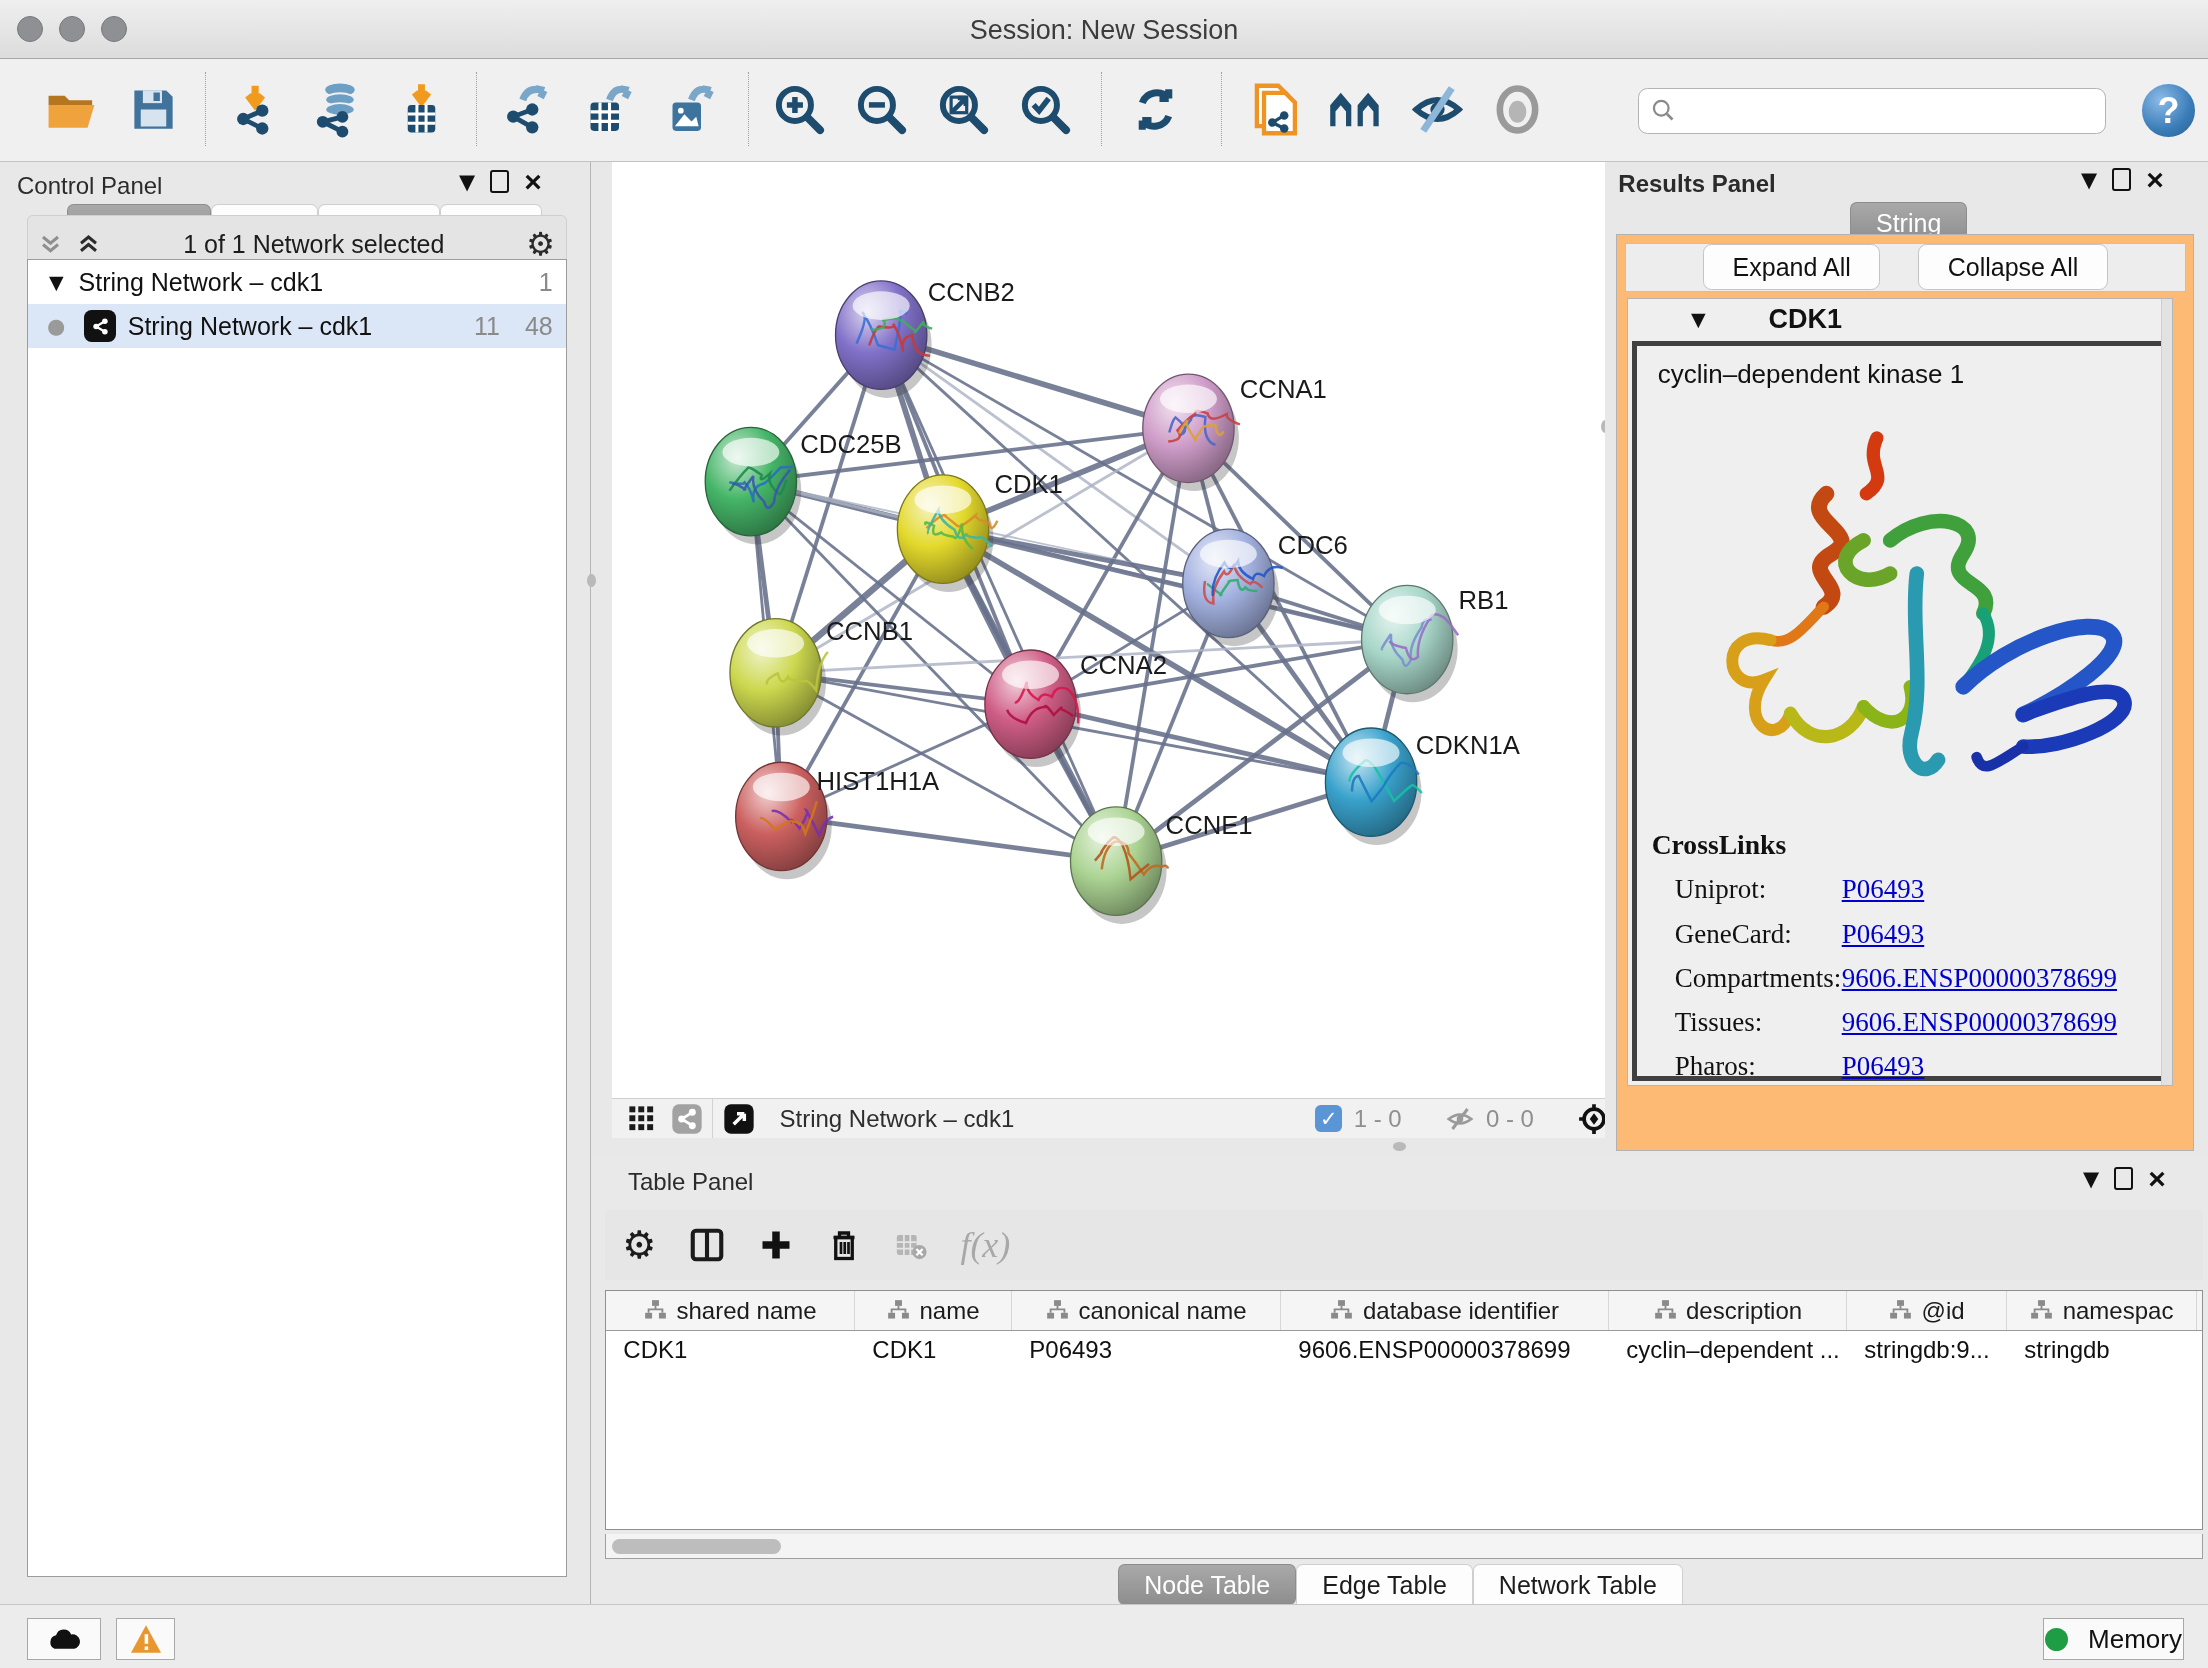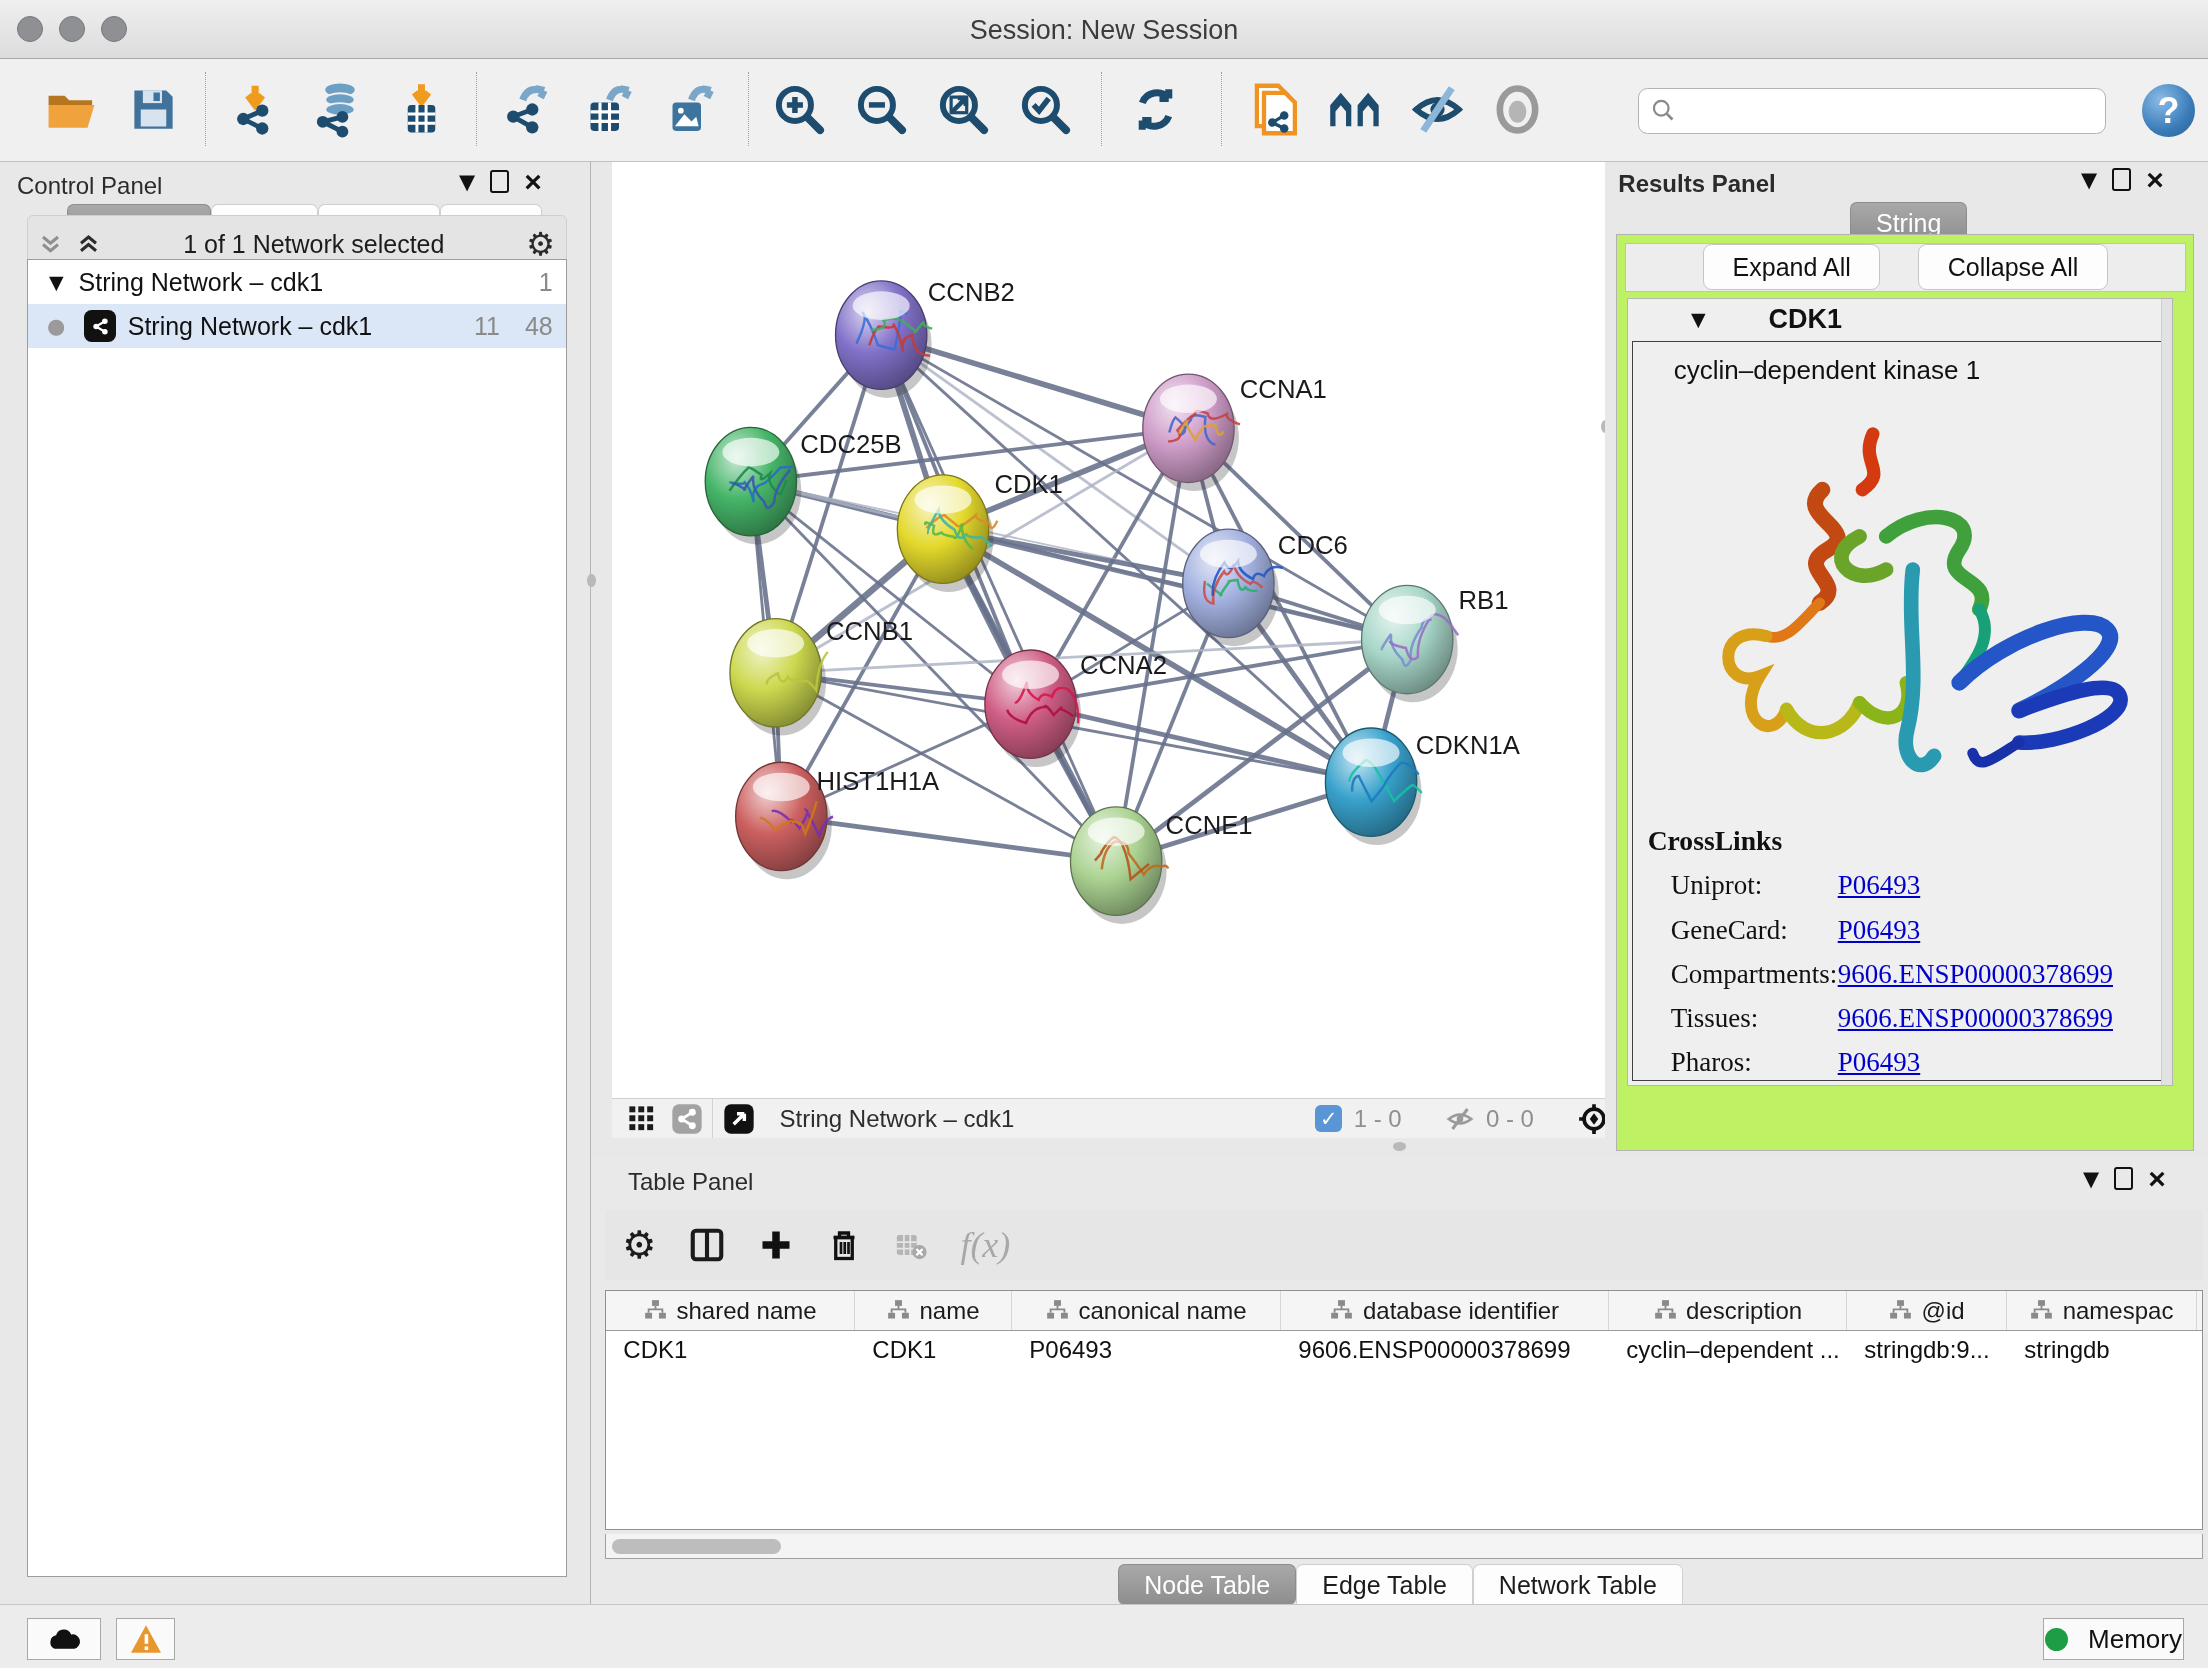--- a/index.html
+++ b/index.html
@@ -53,21 +53,21 @@
   .vt-count{ color:#8f8f8f; font-size:24px; }
   #vt-checkbox{ width:27px; height:27px; background:#5a96d6; border-radius:5.7px; color:#fff; font-size:21px;
      text-align:center; line-height:27px; }
 
   
   .split-dot-h{ width:13.3px; height:8.6px; border-radius:50%; background:#b9b9b9; }
   .split-dot-v{ width:8.6px; height:13.3px; border-radius:50%; background:#b9b9b9; }
 
   
   #results-panel{ left:1605px; top:162px; width:603px; height:995px; background:#e8e8e8; }
-  #rp-box{ left:11.4px; top:72px; width:578px; height:917px; background:#bef264; border:1px solid #b2b2b2; }
+  #rp-box{ left:11.4px; top:72px; width:578px; height:917px; background:#fdba74; border:1px solid #b2b2b2; }
   .rp-btn{ background:#fdfdfd; border:1px solid #c4c4c4; border-radius:8.6px; font-size:25px; color:#111;
      padding:7.6px 28.5px; }
   #entry-box{ left:9.5px; top:63px; width:546px; height:788px; background:#efefef; border:1px solid #b5b5b5; }
   #entry-header{ display:flex; align-items:center; height:40px; font-size:27px; font-weight:bold; color:#111; }
   #crosslinks{ font-family:"Liberation Serif", serif; color:#111; }
   #crosslinks .xl-title{ font-size:27.6px; font-weight:bold; }
   .xl-row{ display:flex; font-size:27px; margin-top:13.3px; }
   .xl-label{ width:190px; padding-left:23px; }
   .xl-link{ color:#0000cc; text-decoration:underline; }
   #rp-vscroll{ right:0px; top:0px; width:11.4px; height:100%; background:#e2e2e2; border-left:1px solid #cfcfcf;}
@@ -570,21 +570,21 @@
     <div id="rp-box" class="abs">
       <div class="abs" style="left:7.6px; top:7.6px; width:561px; height:49px; border:1px solid #c2c2c2; background:#ededed; display:flex; align-items:center; justify-content:center; gap:38px;">
         <button class="rp-btn">Expand All</button>
         <button class="rp-btn">Collapse All</button>
       </div>
       <div id="entry-box" class="abs">
         <div id="entry-header">
           <span class="glyph" style="font-size:19px; margin:0 63px 0 63px;">▼</span>
           <span>CDK1</span>
         </div>
-        <div class="abs" style="left:3.8px; top:42px; width:536px; height:740px; background:#efefef; border:1px solid #404040;padding-left:20px;">
+        <div class="abs" style="left:3.8px; top:42px; width:536px; height:740px; background:#efefef; border:5px solid #404040;">
           <div style="font-size:26px; color:#111; padding:13.3px 0 0 21px;">cyclin–dependent kinase 1</div>
           <svg class="abs" style="left:19px; top:68px;" width="495" height="399" viewBox="0 0 360 300" fill="none" stroke-linecap="round">
             <path d="M160,18 C150,40 172,46 152,60" stroke="#d43a10" stroke-width="10"></path>
             <path d="M122,60 C100,80 152,90 126,105 C100,120 142,130 120,145" stroke="#c24a12" stroke-width="12"></path>
             <path d="M120,145 C105,160 95,175 80,170" stroke="#e07818" stroke-width="8"></path>
             <path d="M80,170 C40,160 45,212 75,200 C55,232 85,252 95,225" stroke="#d8a018" stroke-width="9"></path>
             <path d="M95,225 C110,252 140,246 150,220" stroke="#b8b818" stroke-width="10"></path>
             <path d="M150,220 C170,242 192,230 185,205" stroke="#8ab418" stroke-width="10"></path>
             <path d="M150,95 C120,110 145,135 170,120" stroke="#6aa428" stroke-width="11"></path>
             <path d="M170,95 C200,70 242,80 225,105 C208,130 252,125 240,150" stroke="#3fa03c" stroke-width="11"></path>

